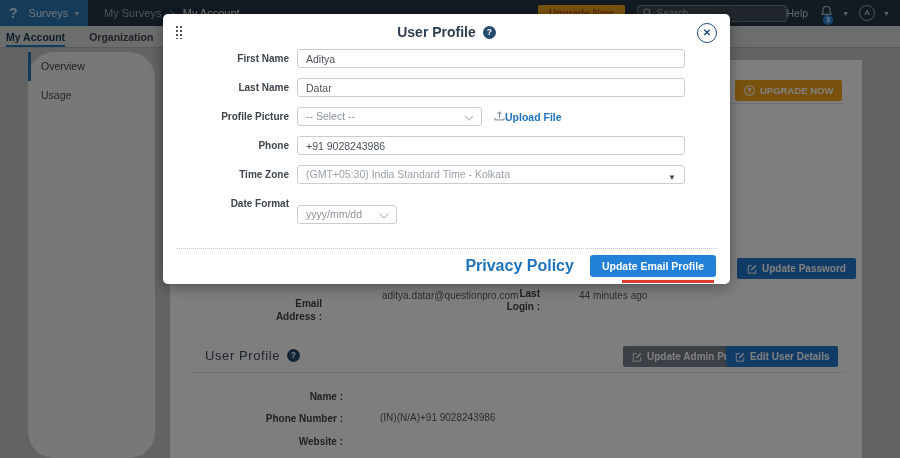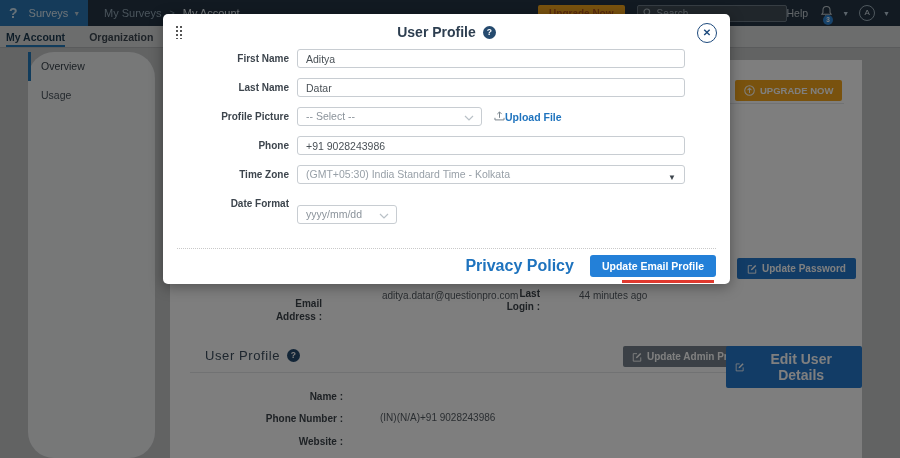--- a/index.html
+++ b/index.html
@@ -46,21 +46,21 @@
   .update-password { position:absolute; left:567px; top:198px; background:#2478cc; font-size:10px; padding:5px 10px; }
   .lbl { position:absolute; font-size:10px; font-weight:bold; color:#3d444b; text-align:right; line-height:13px; }
   .val { position:absolute; font-size:10px; color:#555c63;margin-left:32px; }
   .email-lbl { left:97px; top:227px; width:55px;margin-top:10px; }
   .email-val { left:180px; top:230px; }
   .login-lbl { left:325px; top:227px; width:45px; }
   .login-val { left:377px; top:230px; }
   .section-head { position:absolute; left:35px; top:288px; font-size:13px; color:#3c4c5c; letter-spacing:0.6px; display:flex; align-items:center; gap:7px; }
   .div2 { top:312px; left:20px; right:18px; }
   .admin-btn { position:absolute; left:453px; top:286px; background:#76818c; font-size:10px; padding:5px 9px; }
-  .edit-btn { position:absolute; left:556px; top:286px; background:#2478cc; font-size:14px; padding:5px 9px; }
+  .edit-btn { position:absolute; left:556px; top:286px; background:#2478cc; font-size:10px; padding:5px 9px; }
   .name-lbl { left:83px; top:330px; width:90px; }
   .phone-lbl { left:83px; top:352px; width:90px; }
   .phone-val { left:178px; top:352px; }
   .web-lbl { left:83px; top:375px; width:90px; }
 
   .help-dot { display:inline-block; width:13px; height:13px; border-radius:50%; background:#254a6e; color:#fff; font-size:8.5px; font-weight:bold; line-height:13px; text-align:center; }
 
   
   .dim { position:absolute; left:0; top:0; width:900px; height:458px; background:rgba(0,0,0,0.5); z-index:50; }
 

